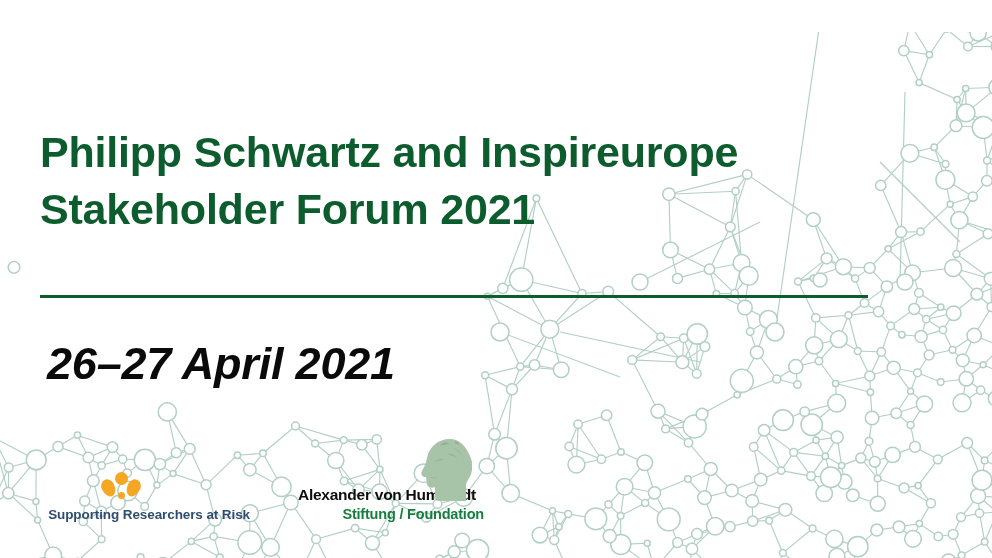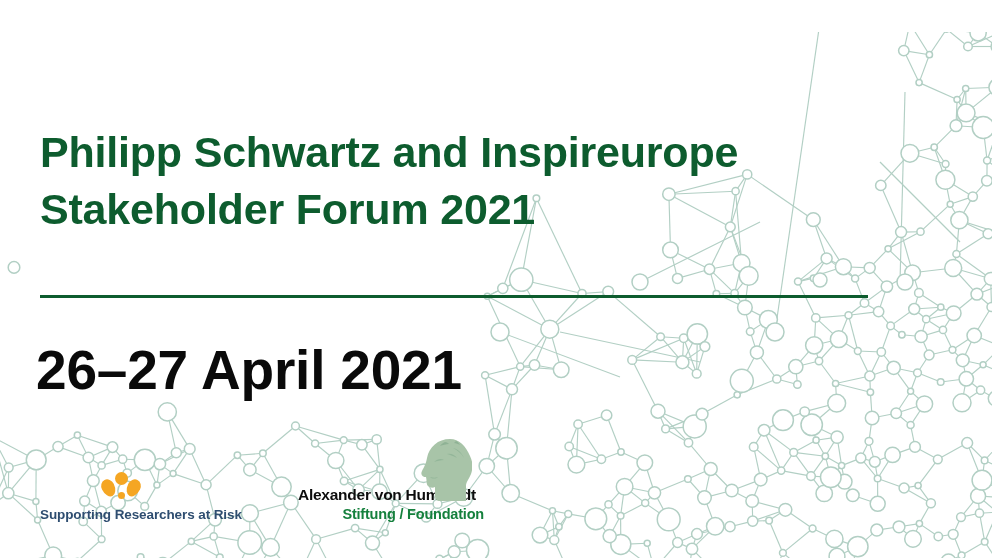--- a/index.html
+++ b/index.html
@@ -42,26 +42,27 @@
   #rule {
     position:absolute;
     left:40px;
     top:263px;
     width:828px;
     height:3px;
     background:#0d5c2e;
   }
   #date {
     position:absolute;
-    left:36px;
+    left:47px;
     top:306px;
     color:#0a0a0a;
-    font-size:55px;
+    font-size:45px;
     font-weight:600;
     letter-spacing:-0.2px;
+    font-style:italic;
   }
   
   #logos {
     position:absolute;
     left:40px;
     top:438px;
     display:flex;
     align-items:flex-end;
     gap:48px;
   }
@@ -94,20 +95,21 @@
     line-height:1;
     margin-top:-3px;
   }
   .ins-word .hi { color:#32b1e8; }
   .ins-tag {
     margin-top:9px;
     font-size:13.5px;
     font-weight:bold;
     color:#2e4d70;
     letter-spacing:-0.1px;
+    text-align:right;
   }
   
   .avh-logo { position:relative; width:186px; padding-top:6px; }
   .avh-head {
     position:absolute;
     right:12px; top:-42px;
     width:52px; height:64px;
   }
   .avh-name {
     font-size:15.5px;

